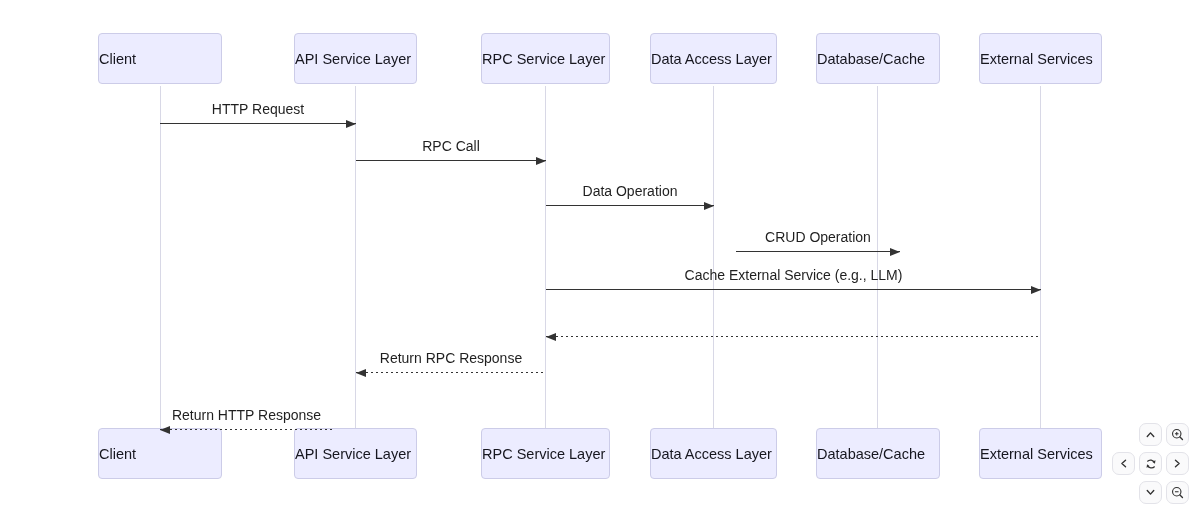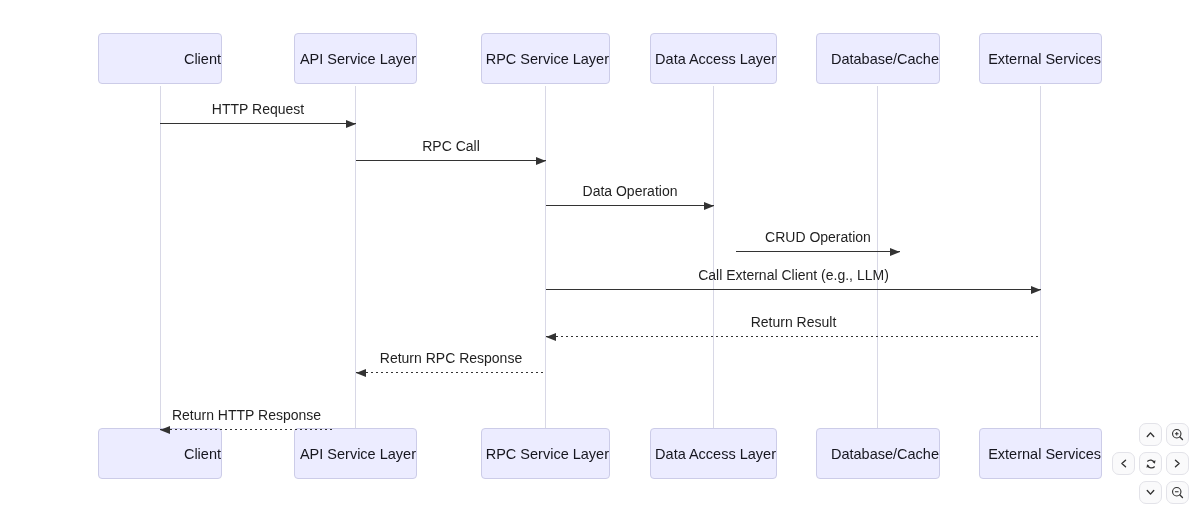--- a/index.html
+++ b/index.html
@@ -25,21 +25,21 @@
   
   .actor {
     position: absolute;
     height: 51px;
     background: #ececff;
     border: 1px solid #ccccе8;
     border: 1px solid #cccce8;
     border-radius: 4px;
     display: flex;
     align-items: center;
-    justify-content: flex-end;
+    justify-content: flex-start;
     font-size: 14.5px;
     color: #16161f;
     box-sizing: border-box;
   }
 
   
   .msg { position: absolute; height: 30px; }
   .msg-line {
     position: absolute;
     left: 0; right: 0; bottom: 0;
@@ -152,27 +152,26 @@
     <div class="head right"></div>
   </div>
 
   <div class="msg solid" style="left:736px; top:222px; width:164px">
     <div class="msg-label">CRUD Operation</div>
     <div class="msg-line"></div>
     <div class="head right"></div>
   </div>
 
   <div class="msg solid" style="left:546px; top:260px; width:495px">
-    <div class="msg-label">Call External Client (e.g., LLM)</div>
+    <div class="msg-label">Cache External Service (e.g., LLM)</div>
     <div class="msg-line"></div>
     <div class="head right"></div>
   </div>
 
   <div class="msg dashed" style="left:546px; top:307px; width:495px">
-    <div class="msg-label">Return Result</div>
     <div class="msg-line"></div>
     <div class="head left"></div>
   </div>
 
   <div class="msg dashed" style="left:356px; top:343px; width:190px">
     <div class="msg-label">Return RPC Response</div>
     <div class="msg-line"></div>
     <div class="head left"></div>
   </div>
 

